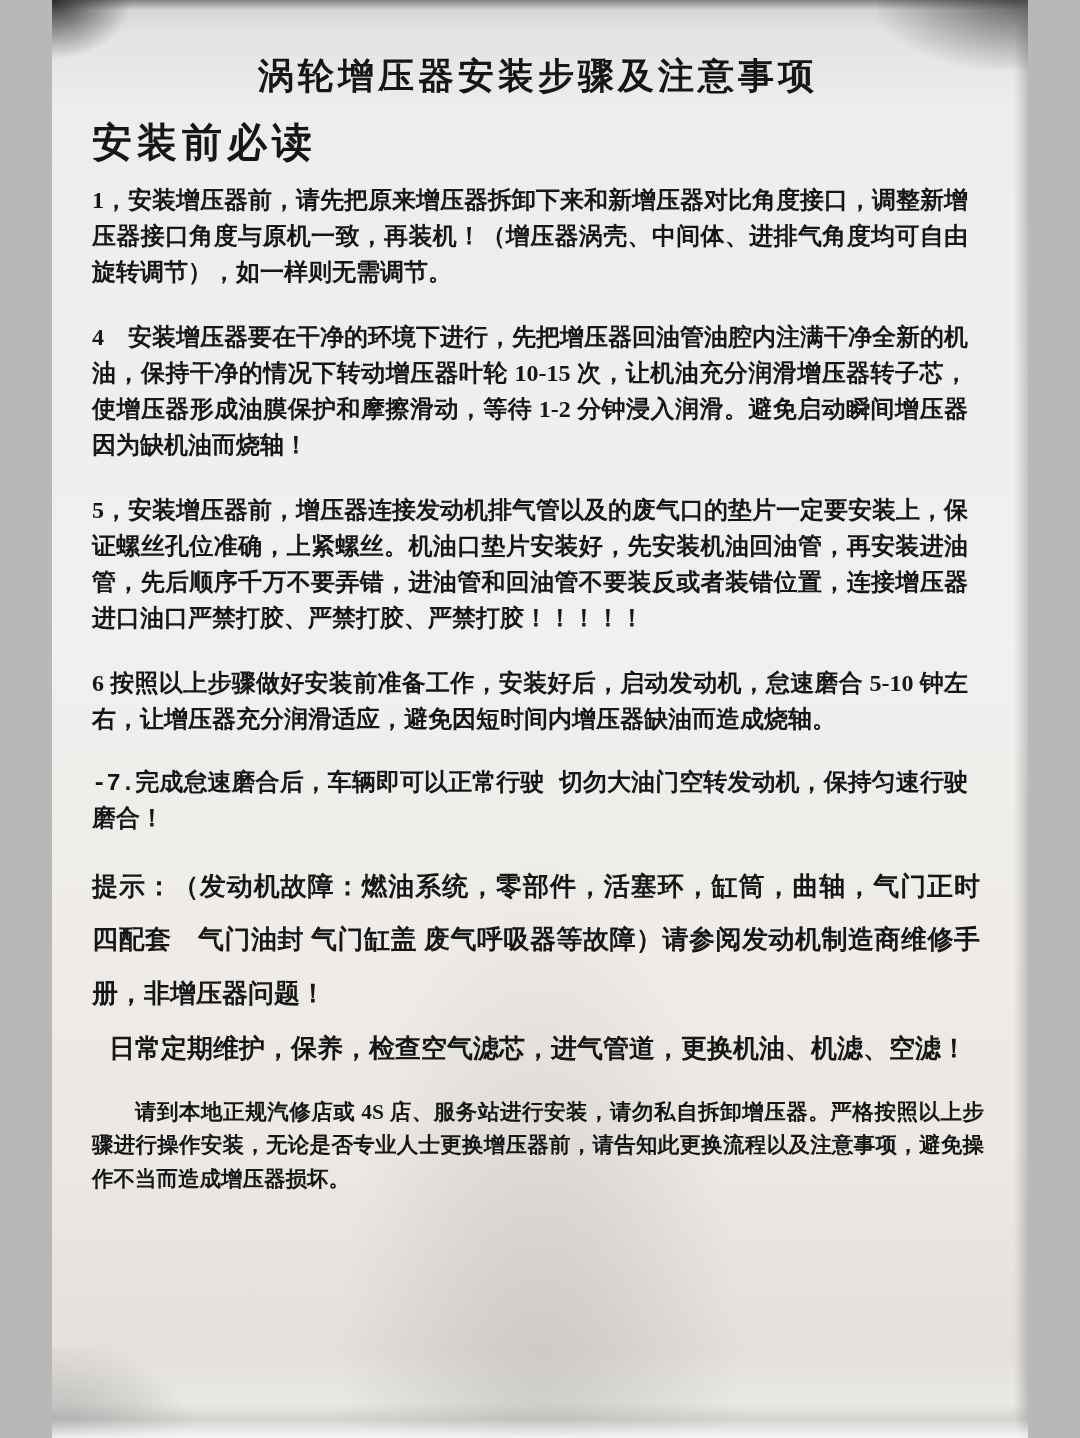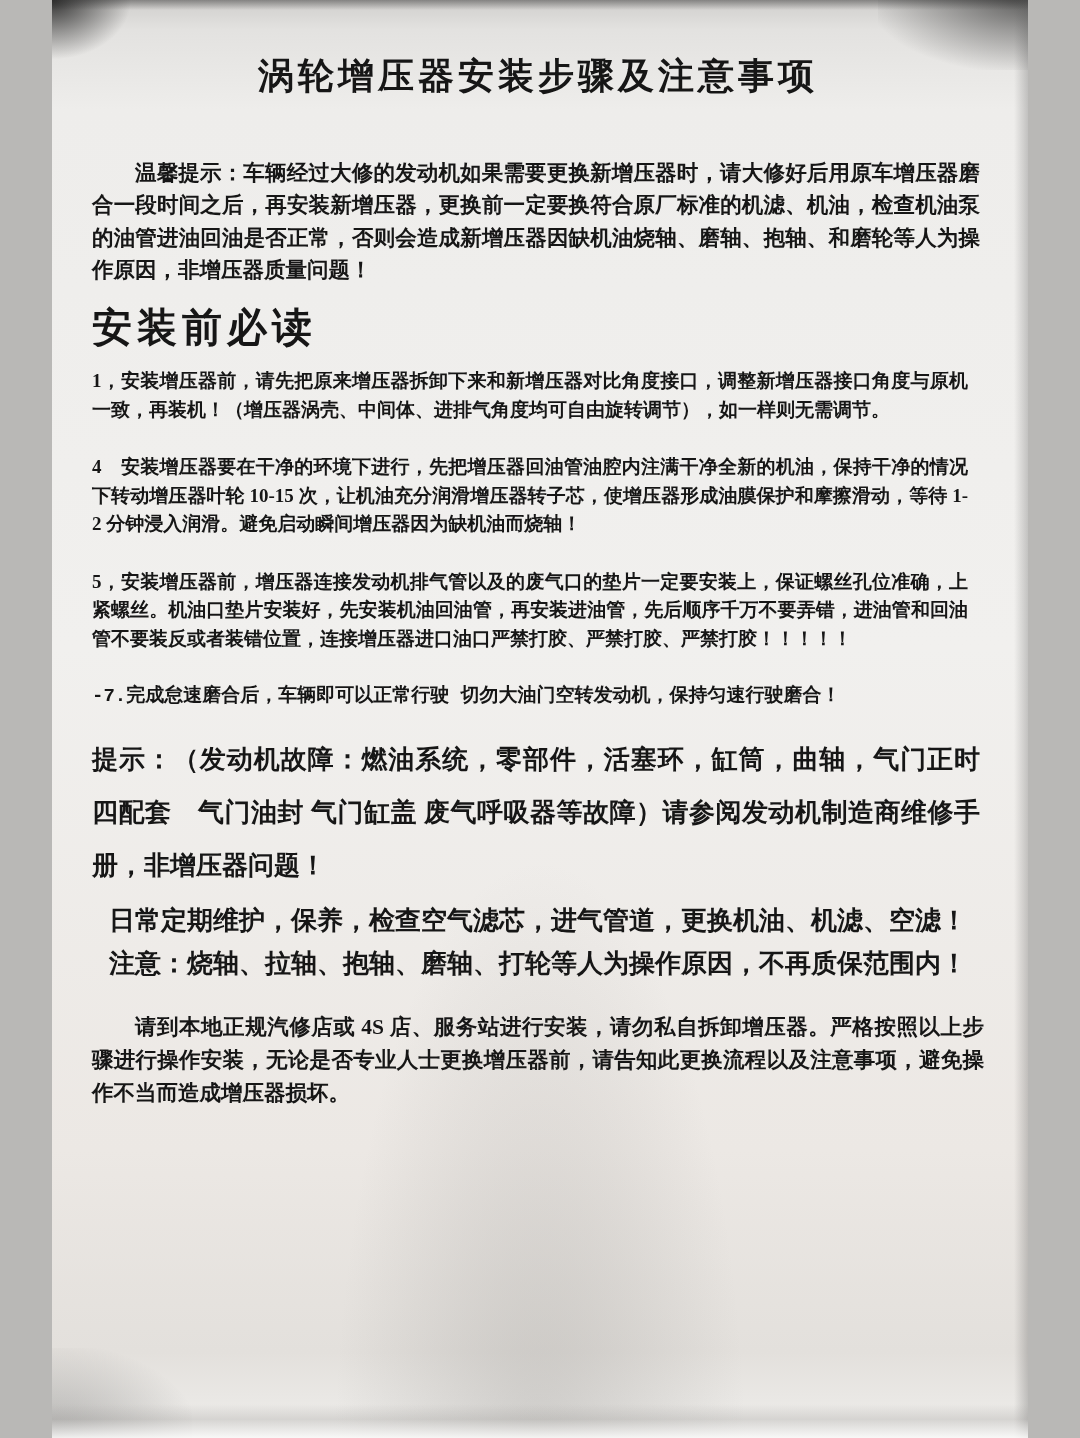--- a/index.html
+++ b/index.html
@@ -55,21 +55,21 @@
   }
   .must-read {
     margin: 14px 0 12px 0;
     text-align: left;
     font-size: 40px;
     letter-spacing: 5px;
     font-weight: 700;
   }
   .step {
     margin: 0 16px 29px 0;
-    font-size: 19px;
+    font-size: 24px;
     line-height: 1.5;
     text-align: justify;
   }
   .step-last { margin-bottom: 22px; font-family: Liberation Mono, monospace; }
   .tips {
     margin: 22px 4px 8px 0;
     font-size: 26px;
     line-height: 2.05;
     text-align: justify;
   }
@@ -96,30 +96,29 @@
   <div class="artifact corner-tr"></div>
   <div class="artifact edge-top"></div>
   <div class="artifact edge-right"></div>
   <div class="artifact corner-bl"></div>
   <div class="artifact edge-bottom"></div>
 
   <div class="content">
 
     <h1 class="title">涡轮增压器安装步骤及注意事项</h1>
 
-    <p class="intro">温馨提示：车辆经过大修的发动机如果需要更换新增压器时，请大修好后用原车增压器磨合一段时间之后，再安装新增压器，更换前一定要换符合原厂标准的机滤、机油，检查机油泵的油管进油回油是否正常，否则会造成新增压器因缺机油烧轴、磨轴、抱轴、和磨轮等人为操作原因，非增压器质量问题！</p>
 
     <h2 class="must-read">安装前必读</h2>
 
     <p class="step">1，安装增压器前，请先把原来增压器拆卸下来和新增压器对比角度接口，调整新增压器接口角度与原机一致，再装机！（增压器涡壳、中间体、进排气角度均可自由旋转调节），如一样则无需调节。</p>
     <p class="step">4　安装增压器要在干净的环境下进行，先把增压器回油管油腔内注满干净全新的机油，保持干净的情况下转动增压器叶轮 10-15 次，让机油充分润滑增压器转子芯，使增压器形成油膜保护和摩擦滑动，等待 1-2 分钟浸入润滑。避免启动瞬间增压器因为缺机油而烧轴！</p>
     <p class="step">5，安装增压器前，增压器连接发动机排气管以及的废气口的垫片一定要安装上，保证螺丝孔位准确，上紧螺丝。机油口垫片安装好，先安装机油回油管，再安装进油管，先后顺序千万不要弄错，进油管和回油管不要装反或者装错位置，连接增压器进口油口严禁打胶、严禁打胶、严禁打胶！！！！！</p>
+    <p class="step">6 按照以上步骤做好安装前准备工作，安装好后，启动发动机，怠速磨合 5-10 钟左右，让增压器充分润滑适应，避免因短时间内增压器缺油而造成烧轴。</p>
     <p class="step step-last">-7.完成怠速磨合后，车辆即可以正常行驶 切勿大油门空转发动机，保持匀速行驶磨合！</p>
 
     <p class="tips">提示：（发动机故障：燃油系统，零部件，活塞环，缸筒，曲轴，气门正时　四配套　气门油封 气门缸盖 废气呼吸器等故障）请参阅发动机制造商维修手册，非增压器问题！</p>
 
     <p class="center-line">日常定期维护，保养，检查空气滤芯，进气管道，更换机油、机滤、空滤！</p>
-    <p class="center-line">注意：烧轴、拉轴、抱轴、磨轴、打轮等人为操作原因，不再质保范围内！</p>
 
     <p class="footer">请到本地正规汽修店或 4S 店、服务站进行安装，请勿私自拆卸增压器。严格按照以上步骤进行操作安装，无论是否专业人士更换增压器前，请告知此更换流程以及注意事项，避免操作不当而造成增压器损坏。</p>
 
   </div>
 </div>
 
 </body></html>

